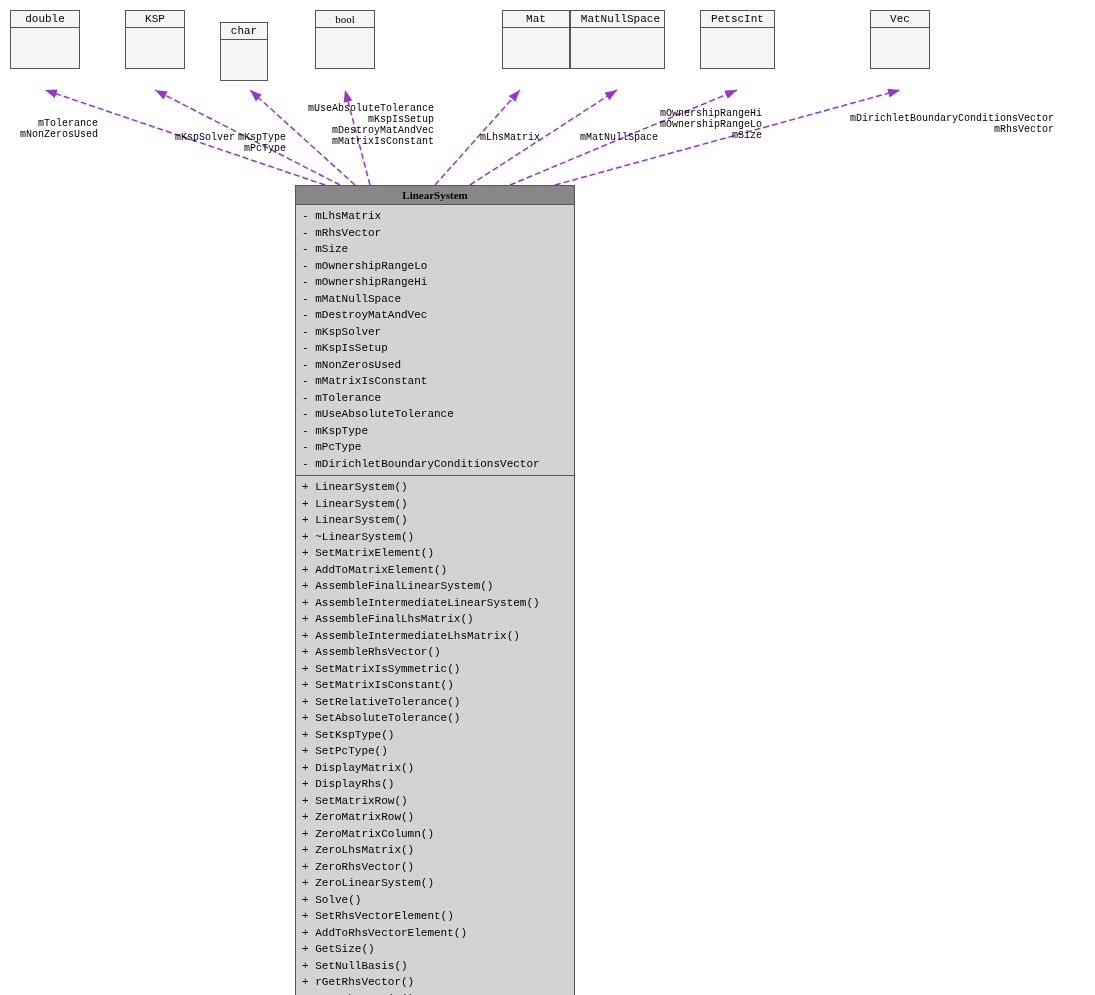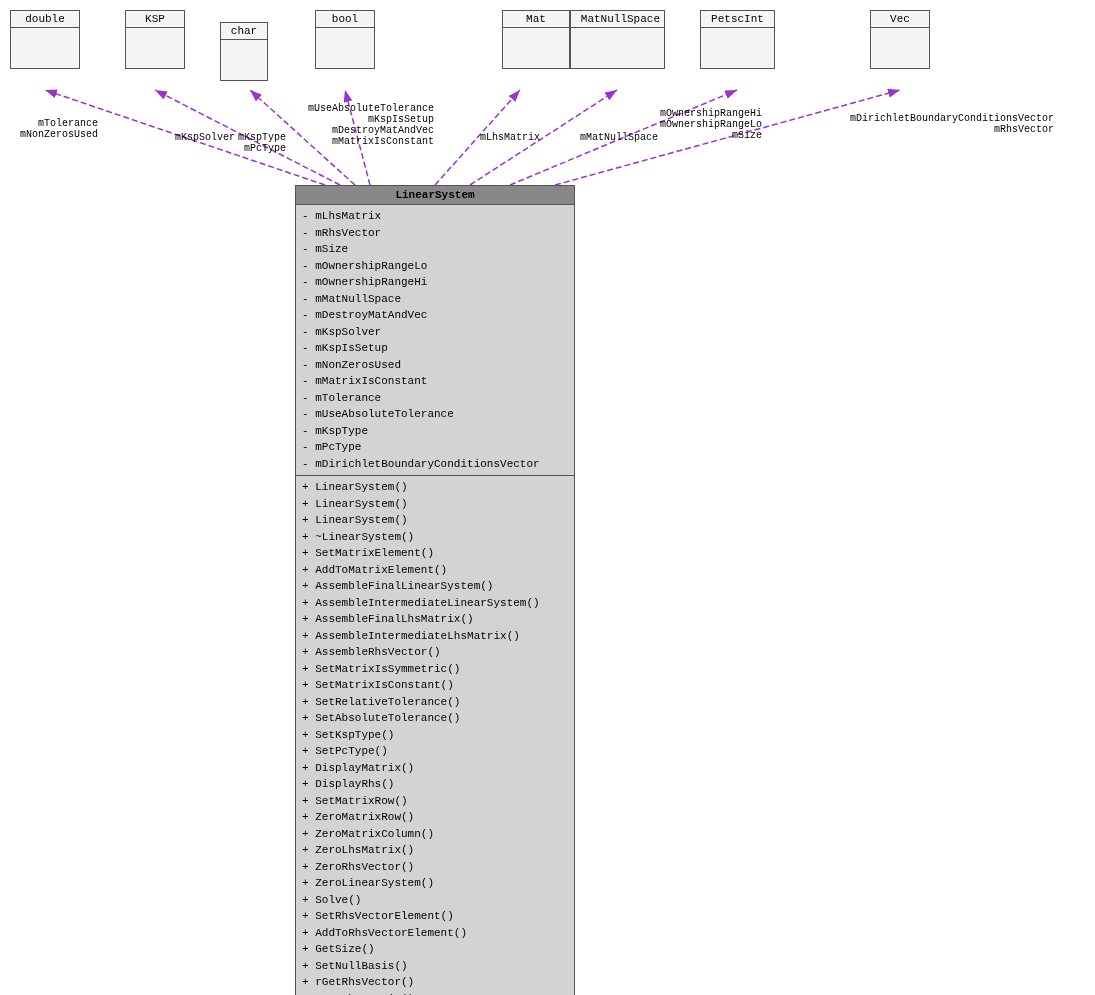--- a/index.html
+++ b/index.html
@@ -36,20 +36,21 @@
       background: #d3d3d3;
     }
     .main-class-box .class-title {
       background: #888;
       color: #000;
       text-align: center;
       padding: 3px 6px;
       font-size: 11px;
       font-weight: bold;
       border-bottom: 1px solid #555;
+      font-family: Liberation Serif, serif;
     }
     .main-class-box .class-attrs {
       padding: 3px 6px;
       border-bottom: 1px solid #555;
       line-height: 1.5;
     }
     .main-class-box .class-methods {
       padding: 3px 6px;
       line-height: 1.5;
     }
@@ -101,21 +102,21 @@
     <div class="box-body"></div>
   </div>
   <div class="uml-box" style="left:125px; top:10px; width:60px;">
     <div class="box-title">KSP</div>
     <div class="box-body"></div>
   </div>
   <div class="uml-box" style="left:220px; top:22px; width:48px;">
     <div class="box-title">char</div>
     <div class="box-body"></div>
   </div>
-  <div class="uml-box" style="left:315px; top:10px; width:60px;">
+  <div class="uml-box" style="left:315px; top:10px; width:60px;font-family:Liberation Serif, serif;">
     <div class="box-title">bool</div>
     <div class="box-body"></div>
   </div>
   <div class="uml-box" style="left:502px; top:10px; width:68px;">
     <div class="box-title">Mat</div>
     <div class="box-body"></div>
   </div>
   <div class="uml-box" style="left:570px; top:10px; width:95px;text-align:right;">
     <div class="box-title">MatNullSpace</div>
     <div class="box-body"></div>

